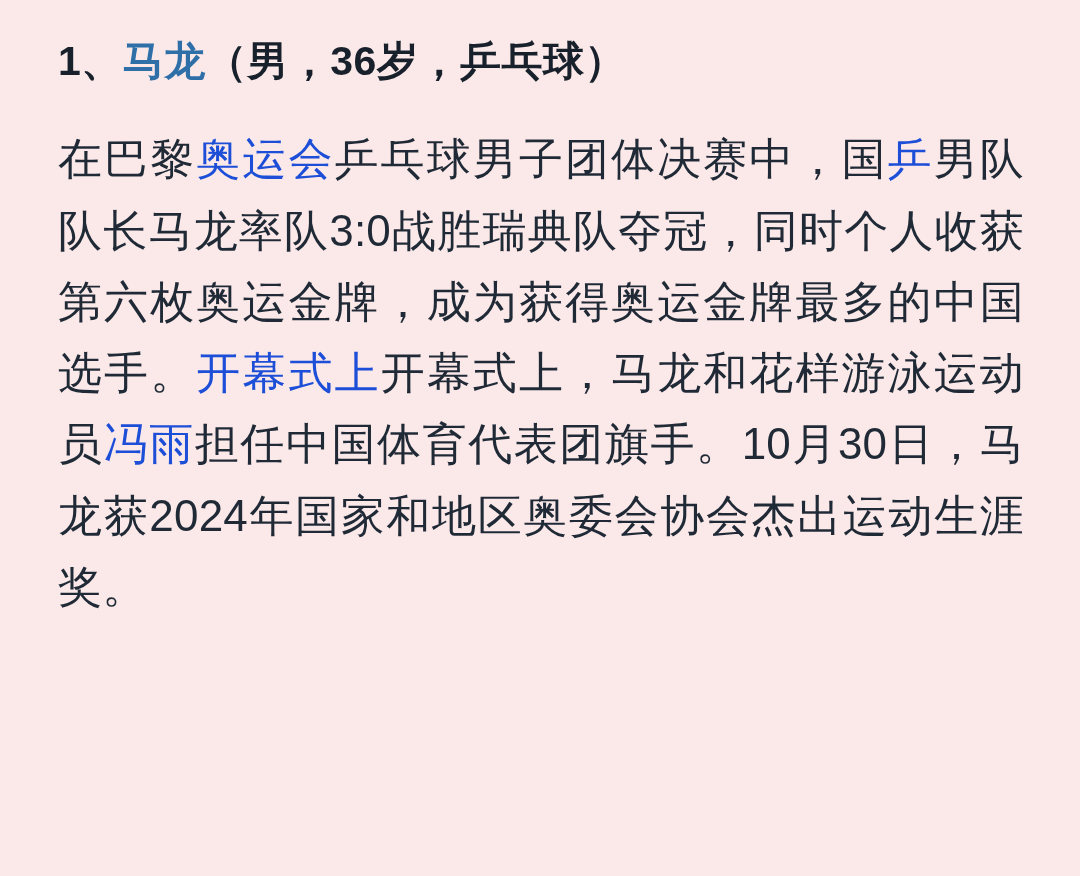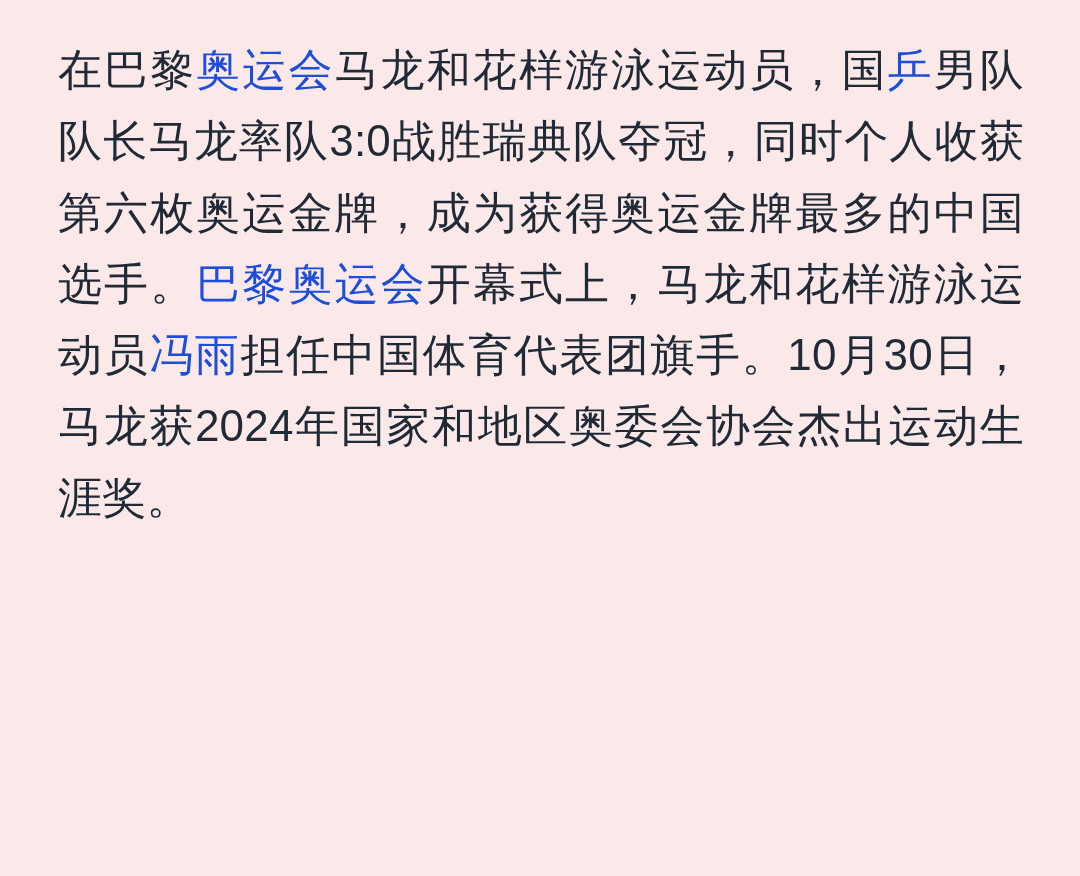--- a/index.html
+++ b/index.html
@@ -50,16 +50,19 @@
   }
   .hl {
     color: #1d4ed8;
   }
 </style>
 </head>
 <body>
 
 <div class="page">
 
+  <h1 class="heading">
+    <span class="num">1、</span><span class="name">马龙</span><span class="meta">（男，36岁，乒乓球）</span>
+  </h1>
 
-  <p class="body-text"><span>在巴黎</span><span class="hl">奥运会</span><span>马龙和花样游泳运动员，国</span><span class="hl">乒</span><span>男队队长马龙率队3:0战胜瑞典队夺冠，同时个人收获第六枚奥运金牌，成为获得奥运金牌最多的中国选手。</span><span class="hl">巴黎奥运会</span><span>开幕式上，马龙和花样游泳运动员</span><span class="hl">冯雨</span><span>担任中国体育代表团旗手。10月30日，马龙获2024年国家和地区奥委会协会杰出运动生涯奖。</span></p>
+  <p class="body-text"><span>在巴黎</span><span class="hl">奥运会</span><span>乒乓球男子团体决赛中，国</span><span class="hl">乒</span><span>男队队长马龙率队3:0战胜瑞典队夺冠，同时个人收获第六枚奥运金牌，成为获得奥运金牌最多的中国选手。</span><span class="hl">开幕式上</span><span>开幕式上，马龙和花样游泳运动员</span><span class="hl">冯雨</span><span>担任中国体育代表团旗手。10月30日，马龙获2024年国家和地区奥委会协会杰出运动生涯奖。</span></p>
 
 </div>
 
 </body></html>

